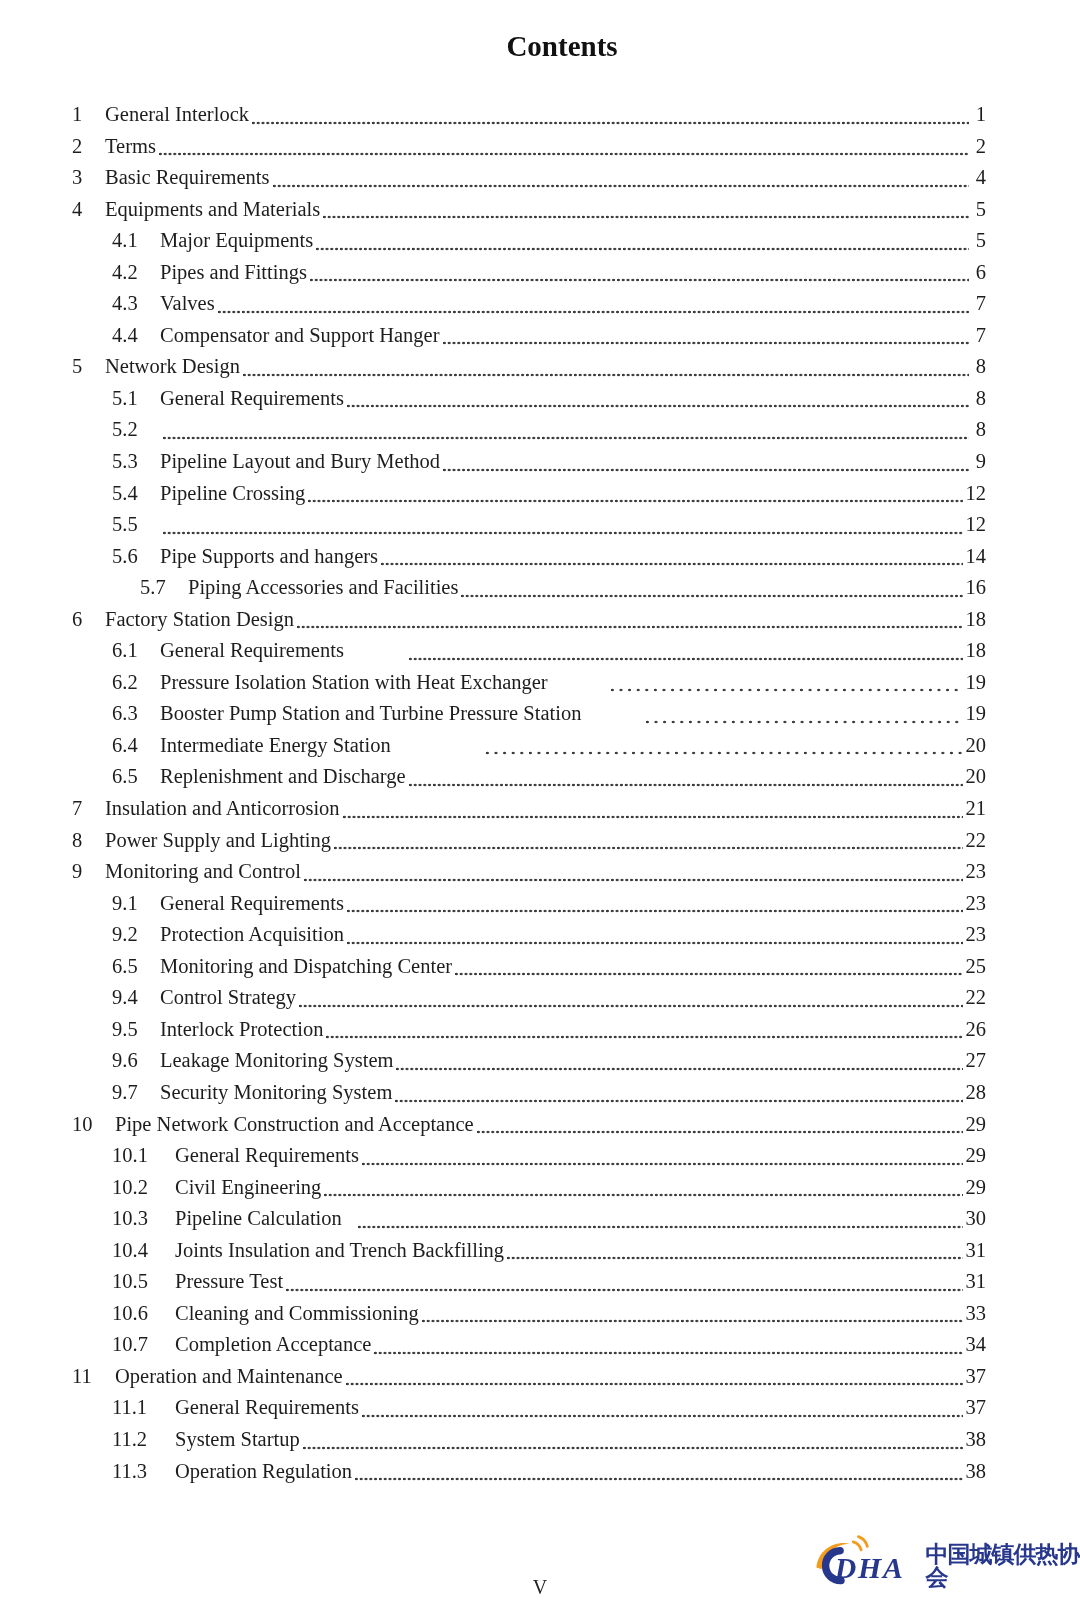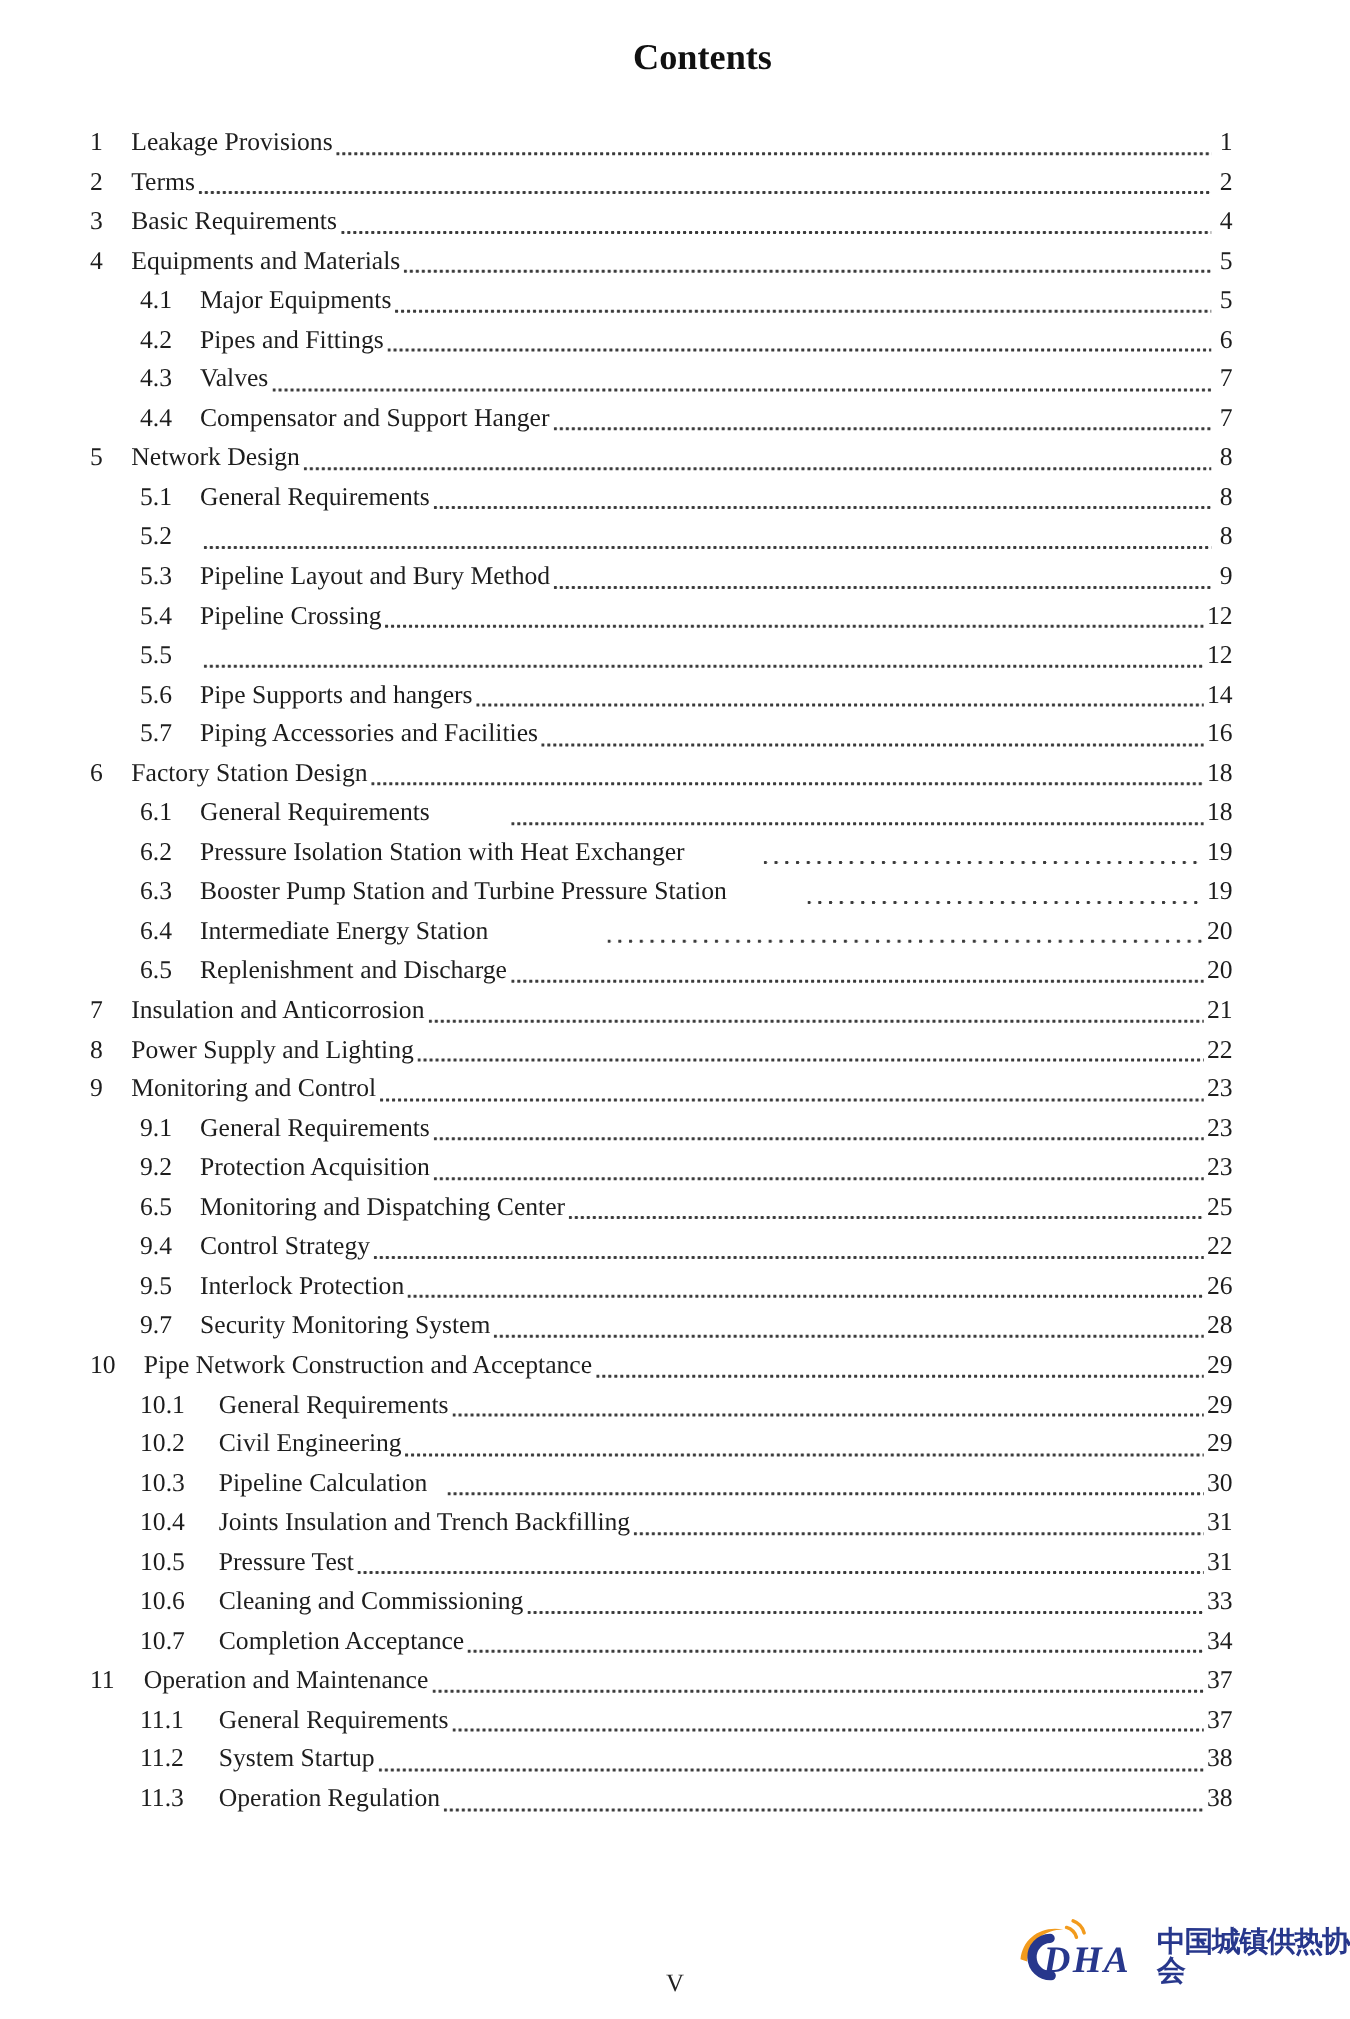--- a/index.html
+++ b/index.html
@@ -90,21 +90,21 @@
   }
 </style>
 </head>
 <body>
 
 <div class="doc-title">Contents</div>
 
 <div class="toc" id="toc">
   <div class="row l1">
     <span class="num" style="width: 33px;">1</span>
-    <span class="entry-title">Leakage Provisions</span>
+    <span class="entry-title">General Interlock</span>
     <span class="gap" style="width: 0px;"></span>
     <span class="leader"></span>
     <span class="pg">1</span>
   </div>
 
   <div class="row l1">
     <span class="num" style="width: 33px;">2</span>
     <span class="entry-title">Terms</span>
     <span class="gap" style="width: 0px;"></span>
     <span class="leader"></span>
@@ -207,21 +207,21 @@
 
   <div class="row l2">
     <span class="num" style="width: 48px;">5.6</span>
     <span class="entry-title">Pipe Supports and hangers</span>
     <span class="gap" style="width: 0px;"></span>
     <span class="leader"></span>
     <span class="pg">14</span>
   </div>
 
   <div class="row l2">
-    <span class="num" style="width: 48px;">5.7</span>
+    <span class="num" style="width: 48px; margin-left: 28px;">5.7</span>
     <span class="entry-title">Piping Accessories and Facilities</span>
     <span class="gap" style="width: 0px;"></span>
     <span class="leader"></span>
     <span class="pg">16</span>
   </div>
 
   <div class="row l1">
     <span class="num" style="width: 33px;">6</span>
     <span class="entry-title">Factory Station Design</span>
     <span class="gap" style="width: 0px;"></span>
@@ -326,20 +326,27 @@
   </div>
 
   <div class="row l2">
     <span class="num" style="width: 48px;">9.5</span>
     <span class="entry-title">Interlock Protection</span>
     <span class="gap" style="width: 0px;"></span>
     <span class="leader"></span>
     <span class="pg">26</span>
   </div>
 
+  <div class="row l2">
+    <span class="num" style="width: 48px;">9.6</span>
+    <span class="entry-title">Leakage Monitoring System</span>
+    <span class="gap" style="width: 0px;"></span>
+    <span class="leader"></span>
+    <span class="pg">27</span>
+  </div>
 
   <div class="row l2">
     <span class="num" style="width: 48px;">9.7</span>
     <span class="entry-title">Security Monitoring System</span>
     <span class="gap" style="width: 0px;"></span>
     <span class="leader"></span>
     <span class="pg">28</span>
   </div>
 
   <div class="row l1">

